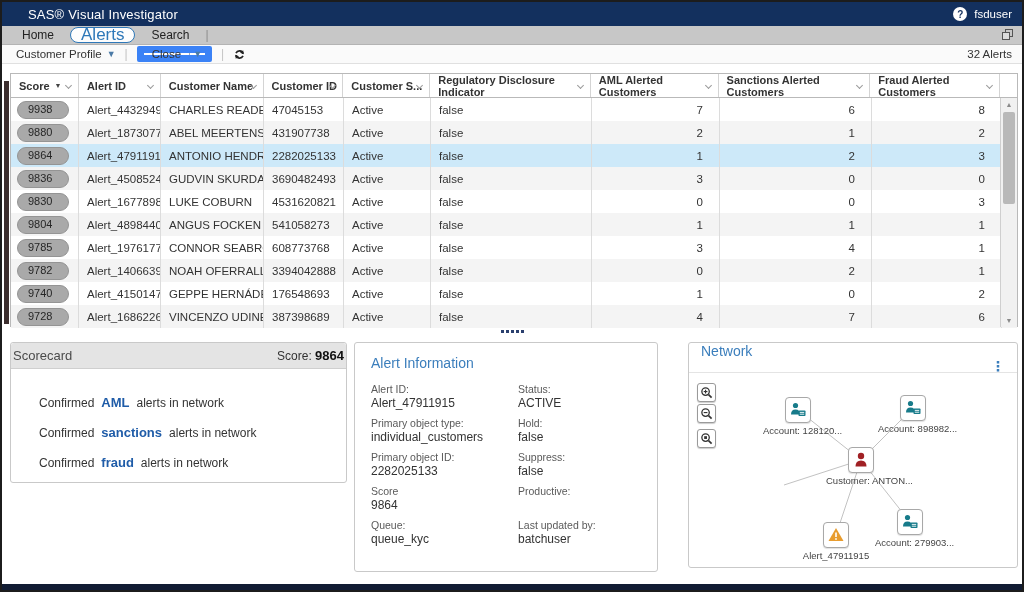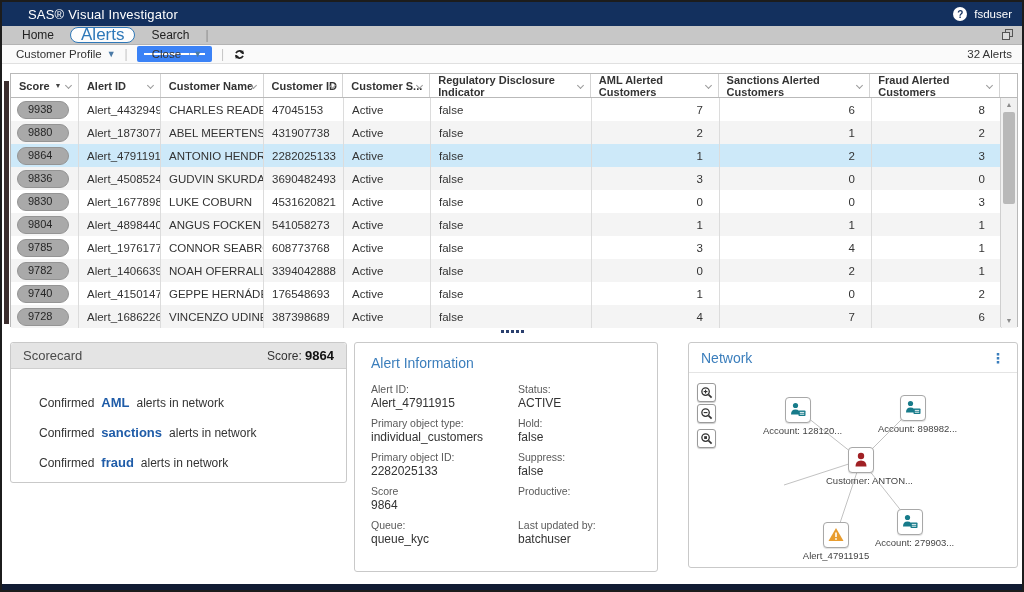--- a/index.html
+++ b/index.html
@@ -66,41 +66,41 @@
   
   .splitter { position:absolute; left:0; top:324px; width:100%; height:10px; display:flex; align-items:center; justify-content:center; gap:2px; }
   .splitter i { width:3px; height:3px; background:#2a3f6e; display:inline-block; }
 
   
   .panel { position:absolute; background:#fff; border:1px solid #c9c9c9; border-radius:3px; }
   .panel-title { color:#3b7ebc; font-size:14px; }
 
   
   .scorecard { left:8px; top:340px; width:337px; height:141px; }
-  .scorecard .hdr { height:26px; background:#e4e4e4; border-bottom:1px solid #cfcfcf; border-radius:3px 3px 0 0; display:flex; align-items:center; padding:0 12px; }
+  .scorecard .hdr { height:26px; background:#e4e4e4; border-bottom:1px solid #cfcfcf; border-radius:3px 3px 0 0; display:flex; align-items:center; padding:0 2px; }
   .scorecard .hdr .name { font-size:13px; color:#4a4a4a; }
   .scorecard .hdr .score { margin-left:auto; font-size:12px; color:#333; }
   .scorecard .hdr .score b { font-size:13px; color:#111; }
   .sc-items { padding:26px 0 0 28px; }
   .sc-line { display:flex; align-items:baseline; margin-bottom:15px; font-size:12px; color:#333; }
   .sc-line .kw { color:#1f5ca8; font-weight:bold; font-size:13px; margin:0 7px; }
 
   
   .alertinfo { left:352px; top:340px; width:304px; height:230px; padding:12px 16px; }
   .ai-cols { position:relative; margin-top:12px; }
   .ai-col { position:absolute; top:0; }
   .ai-col.left { left:0; width:145px; }
   .ai-col.right { left:147px; width:160px; }
   .field { margin-bottom:7px; }
   .field .lab { font-size:10.5px; color:#5a5a5a; line-height:13px; }
   .field .val { font-size:12px; color:#333; line-height:14px; min-height:14px; }
 
   
   .network { left:686px; top:340px; width:330px; height:226px; }
-  .net-hdr { height:30px; display:flex; align-items:center; padding:0 12px; border-bottom:1px solid #e4e4e4; }
+  .net-hdr { height:30px; display:flex; align-items:flex-start; padding:0 12px; border-bottom:1px solid #e4e4e4;flex-direction:column; }
   .kebab { margin-left:auto; color:#3b7ebc; font-size:14px; font-weight:bold; line-height:1; }
   .net-body { position:relative; width:100%; height:194px; }
   .zoom-btn { position:absolute; left:8px; width:19px; height:19px; background:#fff; border:1px solid #9a9a9a; border-radius:3px; box-shadow:0 1px 1px rgba(0,0,0,.2); display:flex; align-items:center; justify-content:center; }
   .edges { position:absolute; inset:0; }
   .node { position:absolute; width:70px; margin-left:-35px; text-align:center; }
   .node .box { width:26px; height:26px; margin:0 auto; background:#fff; border:1px solid #a8a8a8; border-radius:4px; display:flex; align-items:center; justify-content:center; box-shadow:0 1px 1px rgba(0,0,0,.12); }
   .node .lbl { font-size:9.5px; color:#444; margin-top:2px; white-space:nowrap; }
 
   
   .bottom-strip { position:absolute; left:0; bottom:0; width:100%; height:6px; background:#111c33; }

